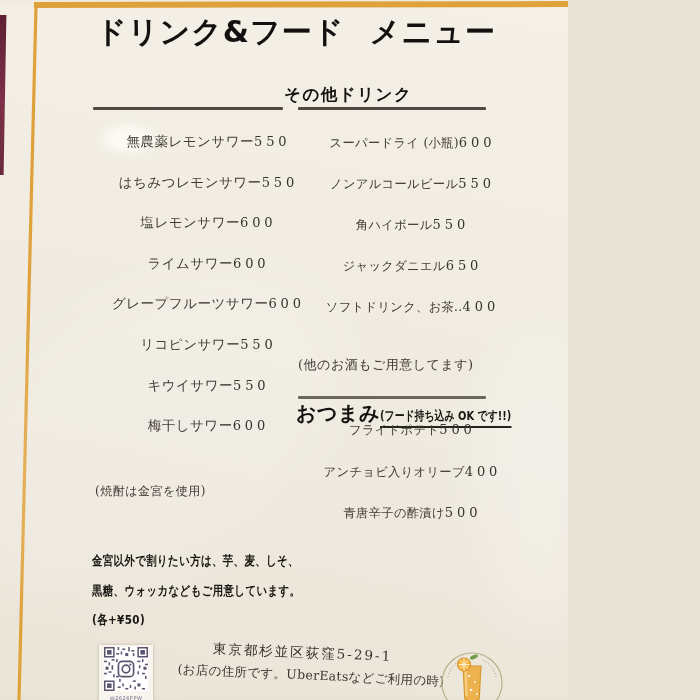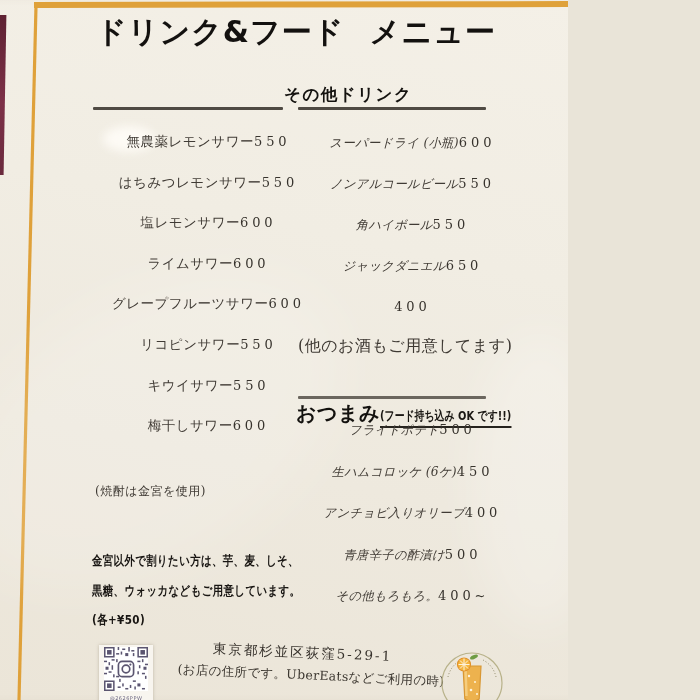--- a/index.html
+++ b/index.html
@@ -53,26 +53,26 @@
   .rule-snacks{left:298px;top:396px;width:188px;background:#6b665e;}
 
   .list{position:absolute;}
   .list .row{display:flex;justify-content:center;align-items:baseline;white-space:nowrap;margin-left:37px;}
   .nm{font-size:13.5px;letter-spacing:.5px;color:#403b35;}
   .pr{font-size:13px;letter-spacing:.3em;margin-right:-.3em;color:#37332d;}
   .list-left{left:93px;top:133px;width:190px;}
   .list-left .row{height:40.6px;}
   .list-drinks{left:298px;top:135px;width:188px;}
   .list-drinks .row{height:41px;}
-  .list-drinks .nm,.list-snacks .nm{font-size:12.3px;letter-spacing:.3px;font-style:italic;}
+  .list-drinks .nm,.list-snacks .nm{font-size:12.3px;letter-spacing:.3px;}
   .list-snacks{left:298px;top:422px;width:188px;}
   .list-snacks .row{height:41.5px;}
 
   .shochu-note{position:absolute;left:95px;top:483px;font-size:12px;letter-spacing:.5px;}
-  .drinks-note{position:absolute;left:298px;top:336px;font-size:16px;letter-spacing:.5px;}
+  .drinks-note{position:absolute;left:298px;top:356px;font-size:13px;letter-spacing:.5px;}
 
   .snacks-hdr{position:absolute;left:296px;top:368px;white-space:nowrap;display:flex;align-items:baseline;}
   .snacks-hdr .big{font-family:"DejaVu Sans", sans-serif;font-weight:900;font-size:20px;color:#13110e;letter-spacing:.5px;margin-top:32px;}
   .snacks-hdr .sub{font-family:"DejaVu Sans", sans-serif;font-weight:800;font-size:13px;color:#1a1713;
     transform:scaleX(.76);transform-origin:left bottom;border-bottom:2px solid #26231e;padding-bottom:1px;}
 
   .bold-note{position:absolute;left:92px;top:546px;font-family:"DejaVu Sans", sans-serif;font-weight:800;
     font-size:13px;color:#181512;line-height:29.5px;transform:scaleX(.8);transform-origin:left top;white-space:nowrap;letter-spacing:.5px;}
 
   
@@ -179,56 +179,49 @@
           <span class="nm serif">角ハイボール</span>
           <span class="pr serif">550</span>
         </div>
 
         <div class="row">
           <span class="nm serif">ジャックダニエル</span>
           <span class="pr serif">650</span>
         </div>
 
         <div class="row">
+          <span class="nm serif">ソフトドリンク、お茶..</span>
           <span class="pr serif">400</span>
         </div>
       </div>
     <div class="drinks-note serif">(他のお酒もご用意してます)</div>
 
     <div class="snacks-hdr">
       <span class="big">おつまみ</span>
         <span class="sub">(フード持ち込み OK です!!)</span>
     </div>
     <div class="rule rule-snacks"></div>
     <div class="list list-snacks">
 
         <div class="row">
           <span class="nm serif">フライドポテト</span>
           <span class="pr serif">500</span>
         </div>
 
-        <div class="row">
-          <span class="nm serif">生ハムコロッケ (6ケ)</span>
-          <span class="pr serif">450</span>
-        </div>
 
         <div class="row">
           <span class="nm serif">アンチョビ入りオリーブ</span>
           <span class="pr serif">400</span>
         </div>
 
         <div class="row">
           <span class="nm serif">青唐辛子の酢漬け</span>
           <span class="pr serif">500</span>
         </div>
 
-        <div class="row">
-          <span class="nm serif">その他もろもろ。</span>
-          <span class="pr serif">400~</span>
-        </div>
       </div>
 
     <div class="qr">
       <svg width="44" height="44" viewBox="0 0 29 29">
         <rect width="29" height="29" fill="#ffffff"></rect>
         <g fill="#5b5570">
           <path d="M0,0h7v7h-7z M1,1v5h5v-5z" fill-rule="evenodd"></path>
             <rect x="2" y="2" width="3" height="3"></rect>
           <path d="M22,0h7v7h-7z M23,1v5h5v-5z" fill-rule="evenodd"></path>
             <rect x="24" y="2" width="3" height="3"></rect>

